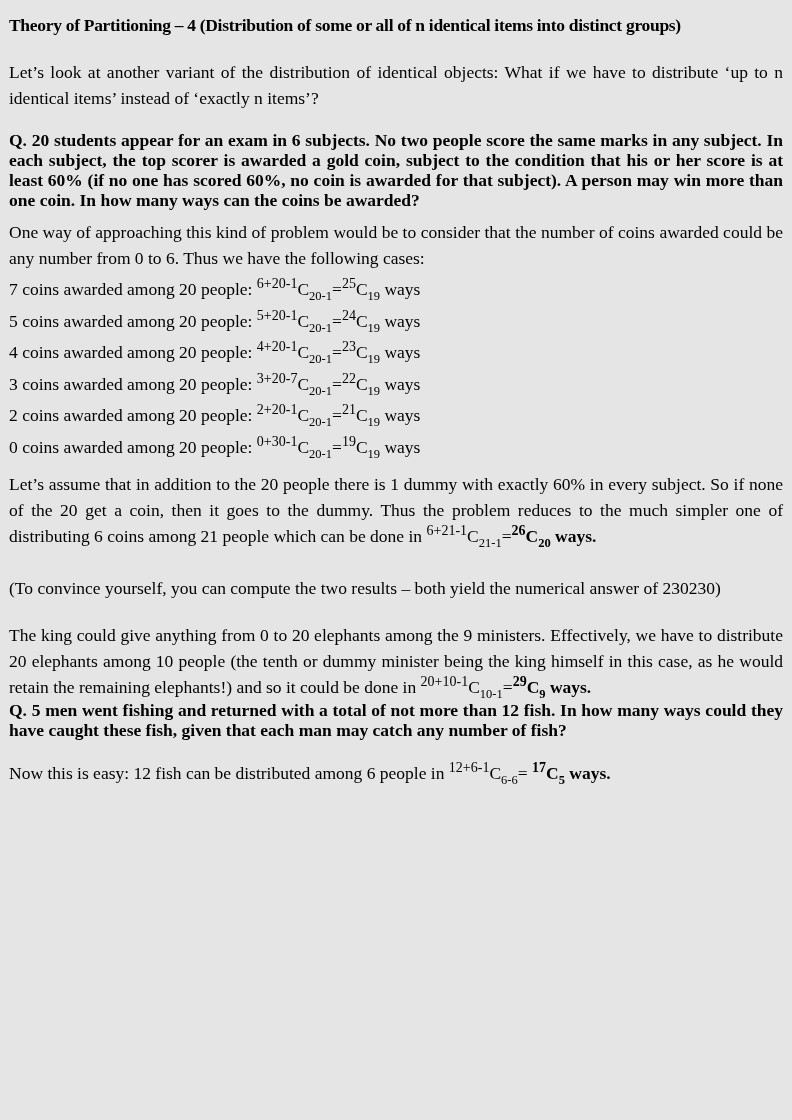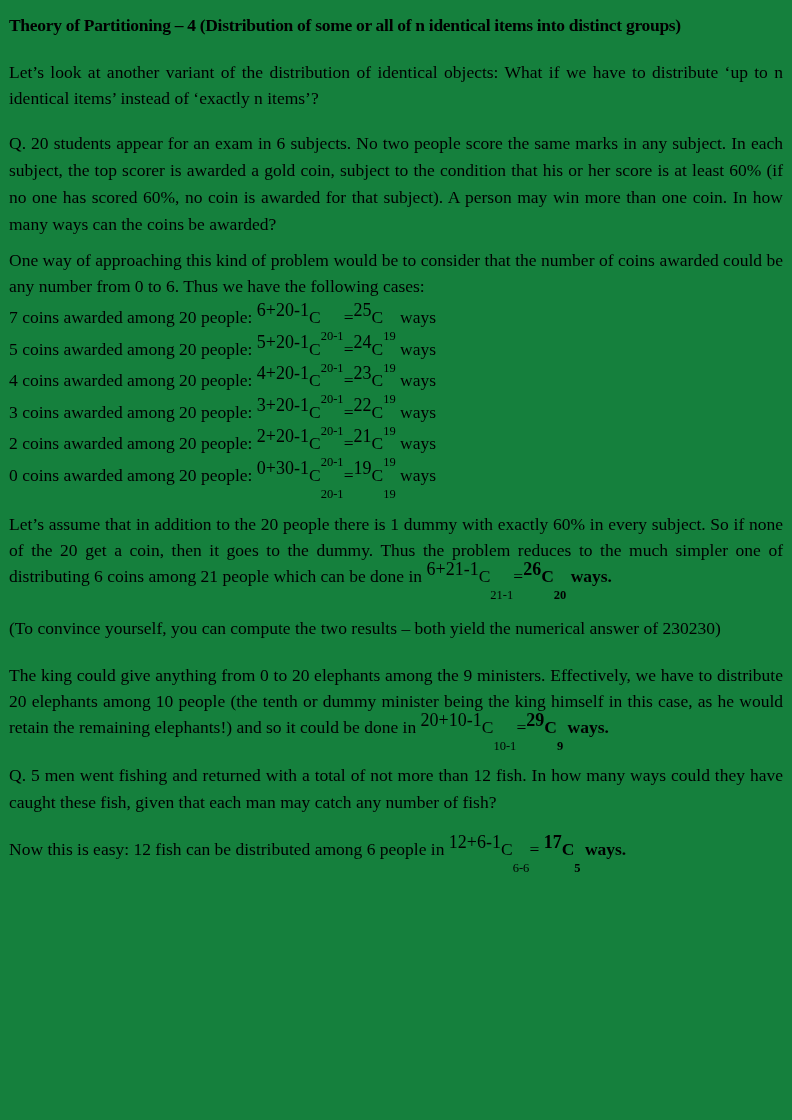--- a/index.html
+++ b/index.html
@@ -1,57 +1,57 @@
 <!DOCTYPE html>
 <html><head>
 <meta charset="utf-8">
 <style>
   html,body{margin:0;padding:0;background:#ffffff;}
   .page{
     width:792px;height:1120px;box-sizing:border-box;
-    padding:12px 9px 0 9px;background:#15803d;color:#000000;
+    padding:12px 9px 0 9px;background:#e5e5e5;color:#000000;
     font-family:"Liberation Serif","DejaVu Serif",serif;
     font-size:17.5px;line-height:26px;overflow:hidden;
   }
   p{margin:0;text-align:justify;}
   .title{font-weight:bold;white-space:nowrap;letter-spacing:-0.3px;text-align:left;}
-  .q{font-weight:normal;line-height:27px;}
+  .q{font-weight:bold;line-height:20px;}
   .case{line-height:31.5px;text-align:left;}
-  .seg-sup{font-size:18px;position:relative;top:-7px;line-height:0;}
-  .seg-sub{font-size:12.5px;position:relative;top:17px;line-height:0;}
+  .seg-sup{font-size:14px;position:relative;top:-7px;line-height:0;}
+  .seg-sub{font-size:12.5px;position:relative;top:5px;line-height:0;}
   .bold{font-weight:bold;}
   #p1{margin-top:21px;}
   #q1{margin-top:19px;}
   #p2{margin-top:9px;}
   #cases{margin-top:3px;}
   #p3{margin-top:24px;}
-  #p4{margin-top:20px;}
+  #p4{margin-top:8px;}
   #p5{margin-top:26px;}
   #q2{margin-top:23px;}
   #p6{margin-top:21px;}
-  #q3{margin-top:22px;}
+  #q3{}
   #p7{margin-top:20px;}
 </style>
 </head>
 <body>
 
 <div class="page">
   <p id="t" class="title">Theory of Partitioning – 4 (Distribution of some or all of n identical items into distinct groups)</p>
 
   <p id="p1">Let’s look at another variant of the distribution of identical objects: What if we have to distribute ‘up to n identical items’ instead of ‘exactly n items’?</p>
 
   <p id="q1" class="q">Q. 20 students appear for an exam in 6 subjects. No two people score the same marks in any subject. In each subject, the top scorer is awarded a gold coin, subject to the condition that his or her score is at least 60% (if no one has scored 60%, no coin is awarded for that subject). A person may win more than one coin. In how many ways can the coins be awarded?</p>
 
   <p id="p2">One way of approaching this kind of problem would be to consider that the number of coins awarded could be any number from 0 to 6. Thus we have the following cases:</p>
 
   <div id="cases">
     <p class="case"><span class="seg-text">7 coins awarded among 20 people: </span><span class="seg-sup">6+20-1</span><span class="seg-text">C</span><span class="seg-sub">20-1</span><span class="seg-text">=</span><span class="seg-sup">25</span><span class="seg-text">C</span><span class="seg-sub">19</span><span class="seg-text"> ways</span></p>
     <p class="case"><span class="seg-text">5 coins awarded among 20 people: </span><span class="seg-sup">5+20-1</span><span class="seg-text">C</span><span class="seg-sub">20-1</span><span class="seg-text">=</span><span class="seg-sup">24</span><span class="seg-text">C</span><span class="seg-sub">19</span><span class="seg-text"> ways</span></p>
     <p class="case"><span class="seg-text">4 coins awarded among 20 people: </span><span class="seg-sup">4+20-1</span><span class="seg-text">C</span><span class="seg-sub">20-1</span><span class="seg-text">=</span><span class="seg-sup">23</span><span class="seg-text">C</span><span class="seg-sub">19</span><span class="seg-text"> ways</span></p>
-    <p class="case"><span class="seg-text">3 coins awarded among 20 people: </span><span class="seg-sup">3+20-1</span><span class="seg-text">C</span><span class="seg-sub">20-1</span><span class="seg-text">=</span><span class="seg-sup">22</span><span class="seg-text">C</span><span class="seg-sub">19</span><span class="seg-text"> ways</span></p>
+    <p class="case"><span class="seg-text">3 coins awarded among 20 people: </span><span class="seg-sup">3+20-7</span><span class="seg-text">C</span><span class="seg-sub">20-1</span><span class="seg-text">=</span><span class="seg-sup">22</span><span class="seg-text">C</span><span class="seg-sub">19</span><span class="seg-text"> ways</span></p>
     <p class="case"><span class="seg-text">2 coins awarded among 20 people: </span><span class="seg-sup">2+20-1</span><span class="seg-text">C</span><span class="seg-sub">20-1</span><span class="seg-text">=</span><span class="seg-sup">21</span><span class="seg-text">C</span><span class="seg-sub">19</span><span class="seg-text"> ways</span></p>
     <p class="case"><span class="seg-text">0 coins awarded among 20 people: </span><span class="seg-sup">0+30-1</span><span class="seg-text">C</span><span class="seg-sub">20-1</span><span class="seg-text">=</span><span class="seg-sup">19</span><span class="seg-text">C</span><span class="seg-sub">19</span><span class="seg-text"> ways</span></p>
   </div>
 
 
   <p id="p4"><span class="seg-text">Let’s assume that in addition to the 20 people there is 1 dummy with exactly 60% in every subject. So if none of the 20 get a coin, then it goes to the dummy. Thus the problem reduces to the much simpler one of distributing 6 coins among 21 people which can be done in </span><span class="seg-sup">6+21-1</span><span class="seg-text">C</span><span class="seg-sub">21-1</span><span class="seg-text">=</span><span class="seg-sup bold">26</span><span class="seg-text bold">C</span><span class="seg-sub bold">20</span><span class="seg-text bold"> ways.</span></p>
 
   <p id="p5">(To convince yourself, you can compute the two results – both yield the numerical answer of 230230)</p>
 
 

